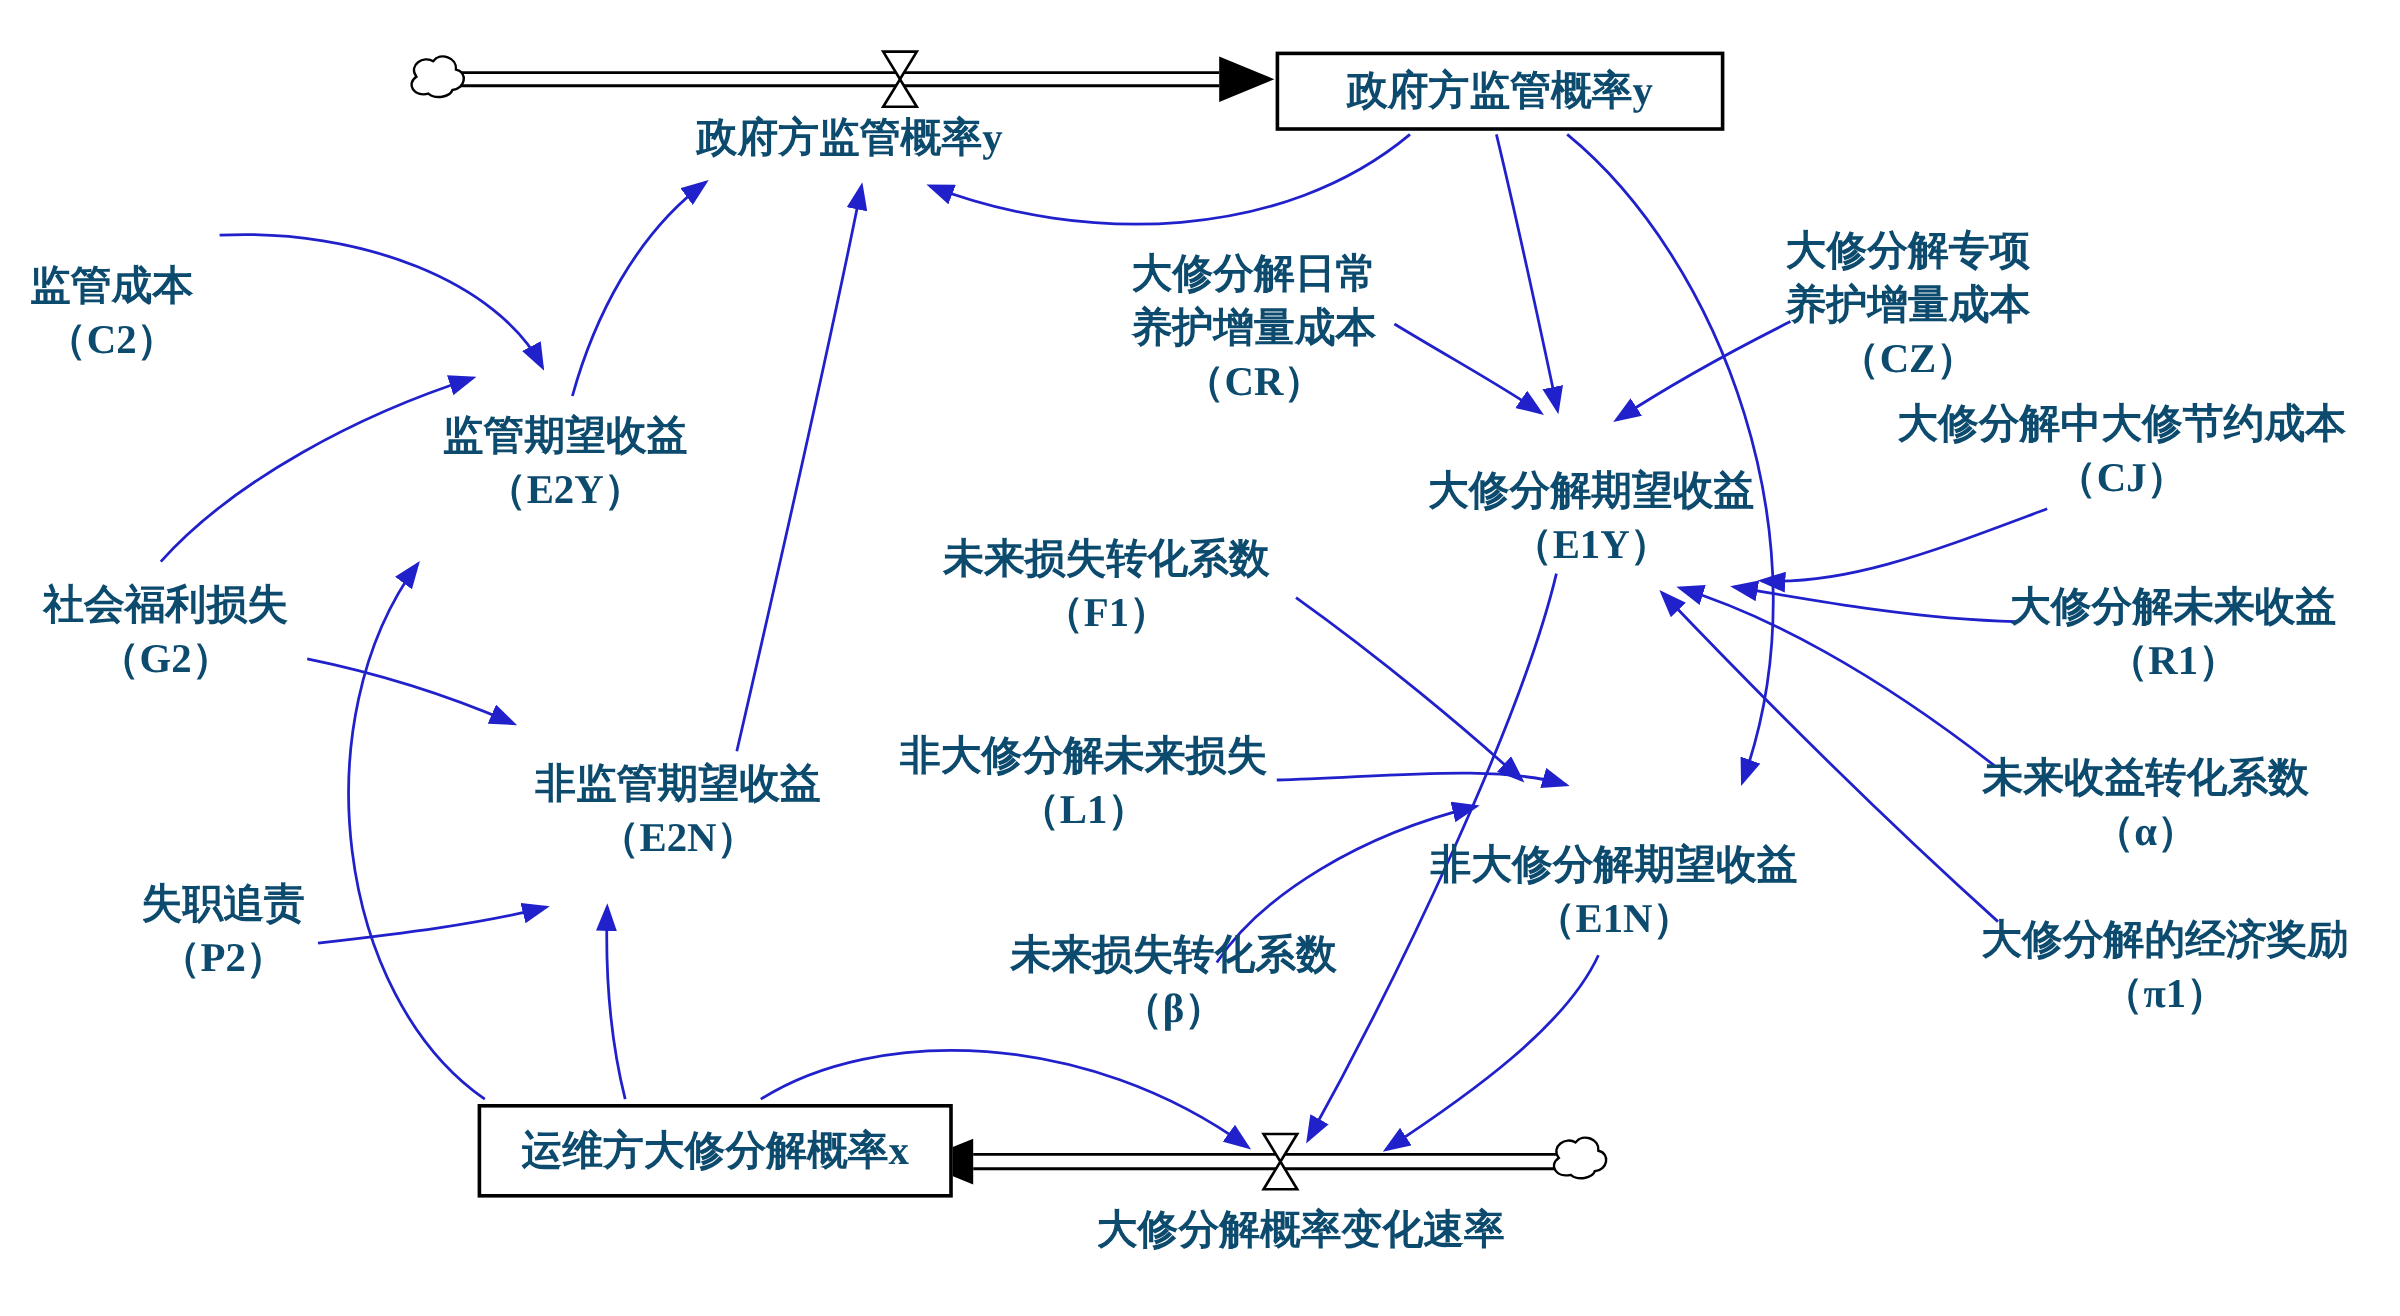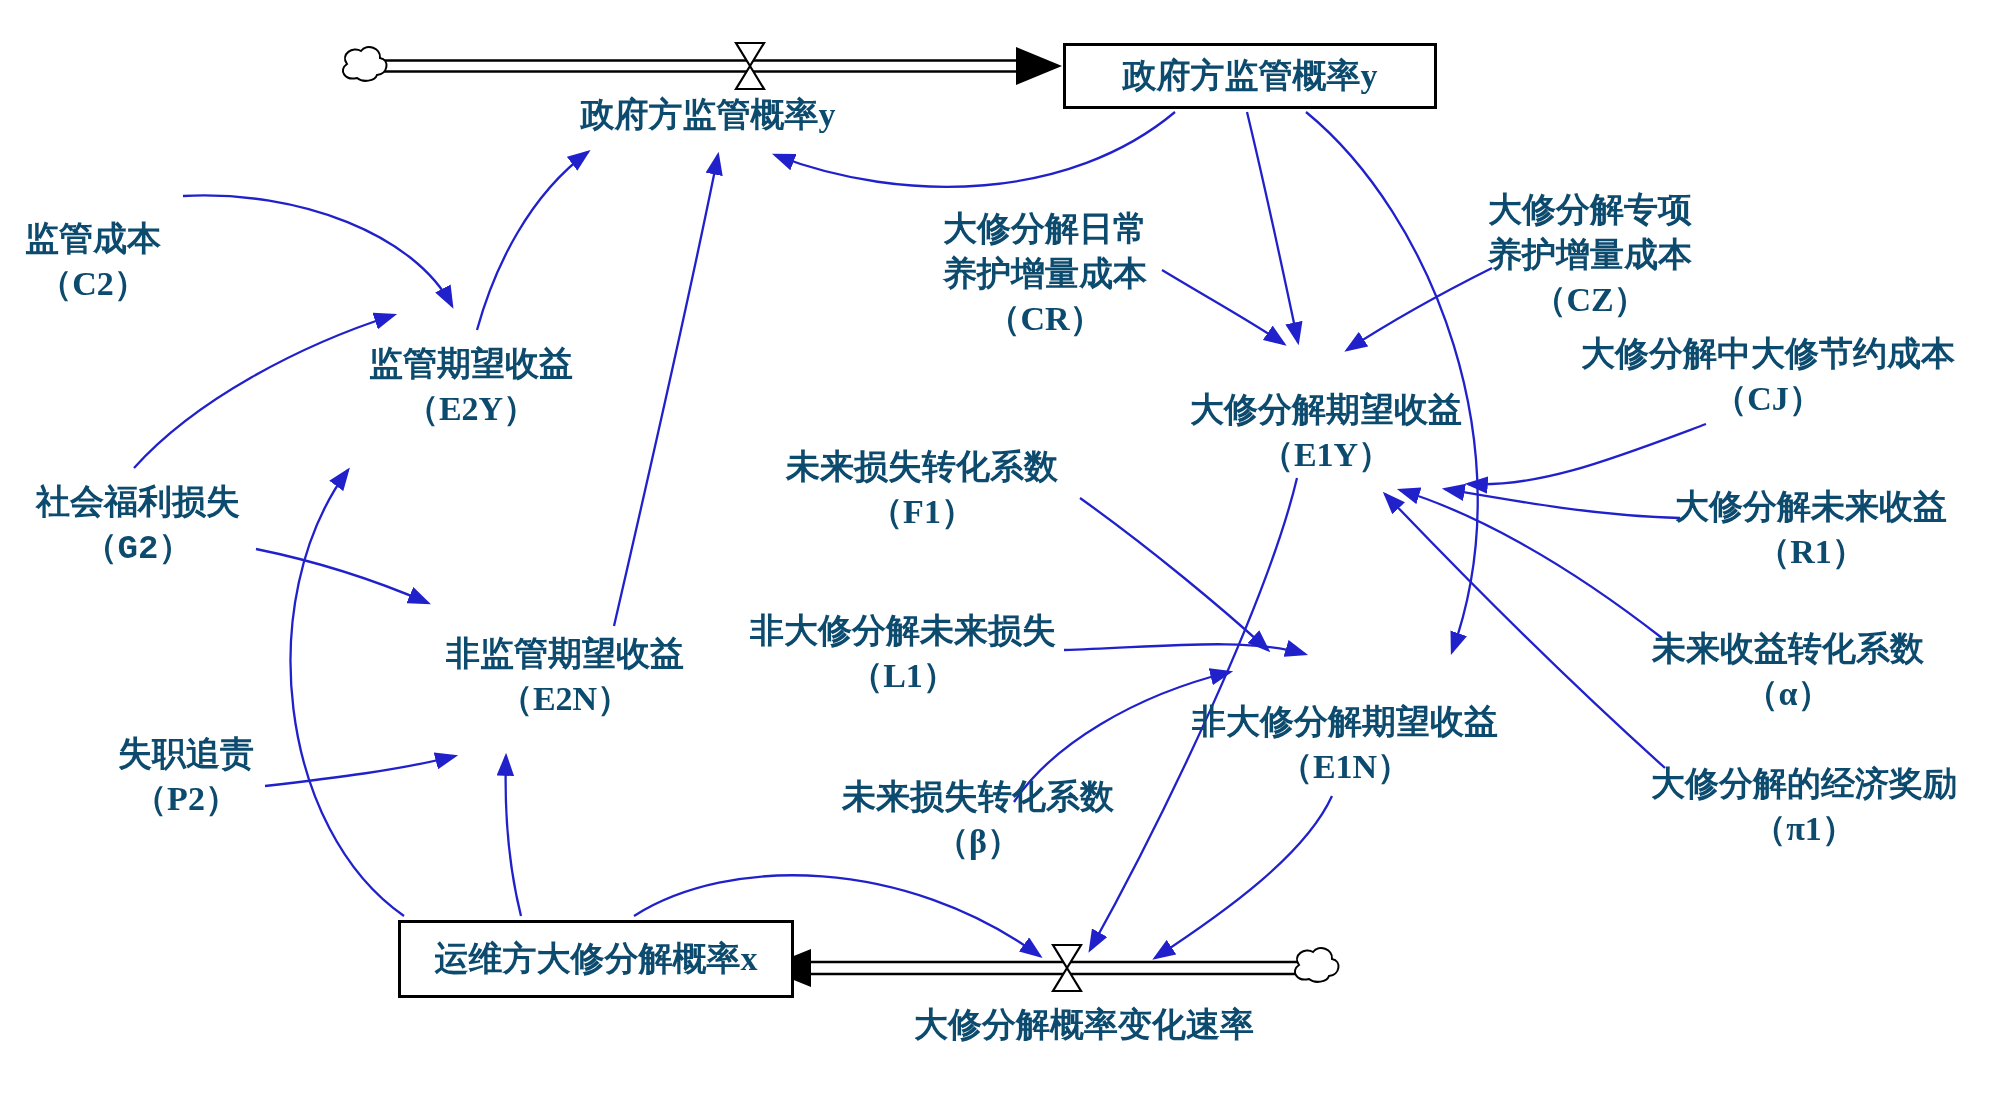--- a/index.html
+++ b/index.html
@@ -90,21 +90,21 @@
     <span>运维方大修分解概率x</span>
   </div>
 
   <div class="rate-label" style="left:708px;top:92px;">政府方监管概率y</div>
   <div class="rate-label" style="left:1084px;top:1002px;">大修分解概率变化速率</div>
 
   <div class="var" style="left:93px;top:216px;">
     <span>监管成本</span>
     <span>（C2）</span>
   </div>
-  <div class="var" style="left:138px;top:482px;font-family:Liberation Mono, monospace;">
+  <div class="var" style="left:138px;top:482px;">
     <span>社会福利损失</span>
     <span>（G2）</span>
   </div>
   <div class="var" style="left:186px;top:731px;">
     <span>失职追责</span>
     <span>（P2）</span>
   </div>
   <div class="var" style="left:471px;top:341px;">
     <span>监管期望收益</span>
     <span>（E2Y）</span>

